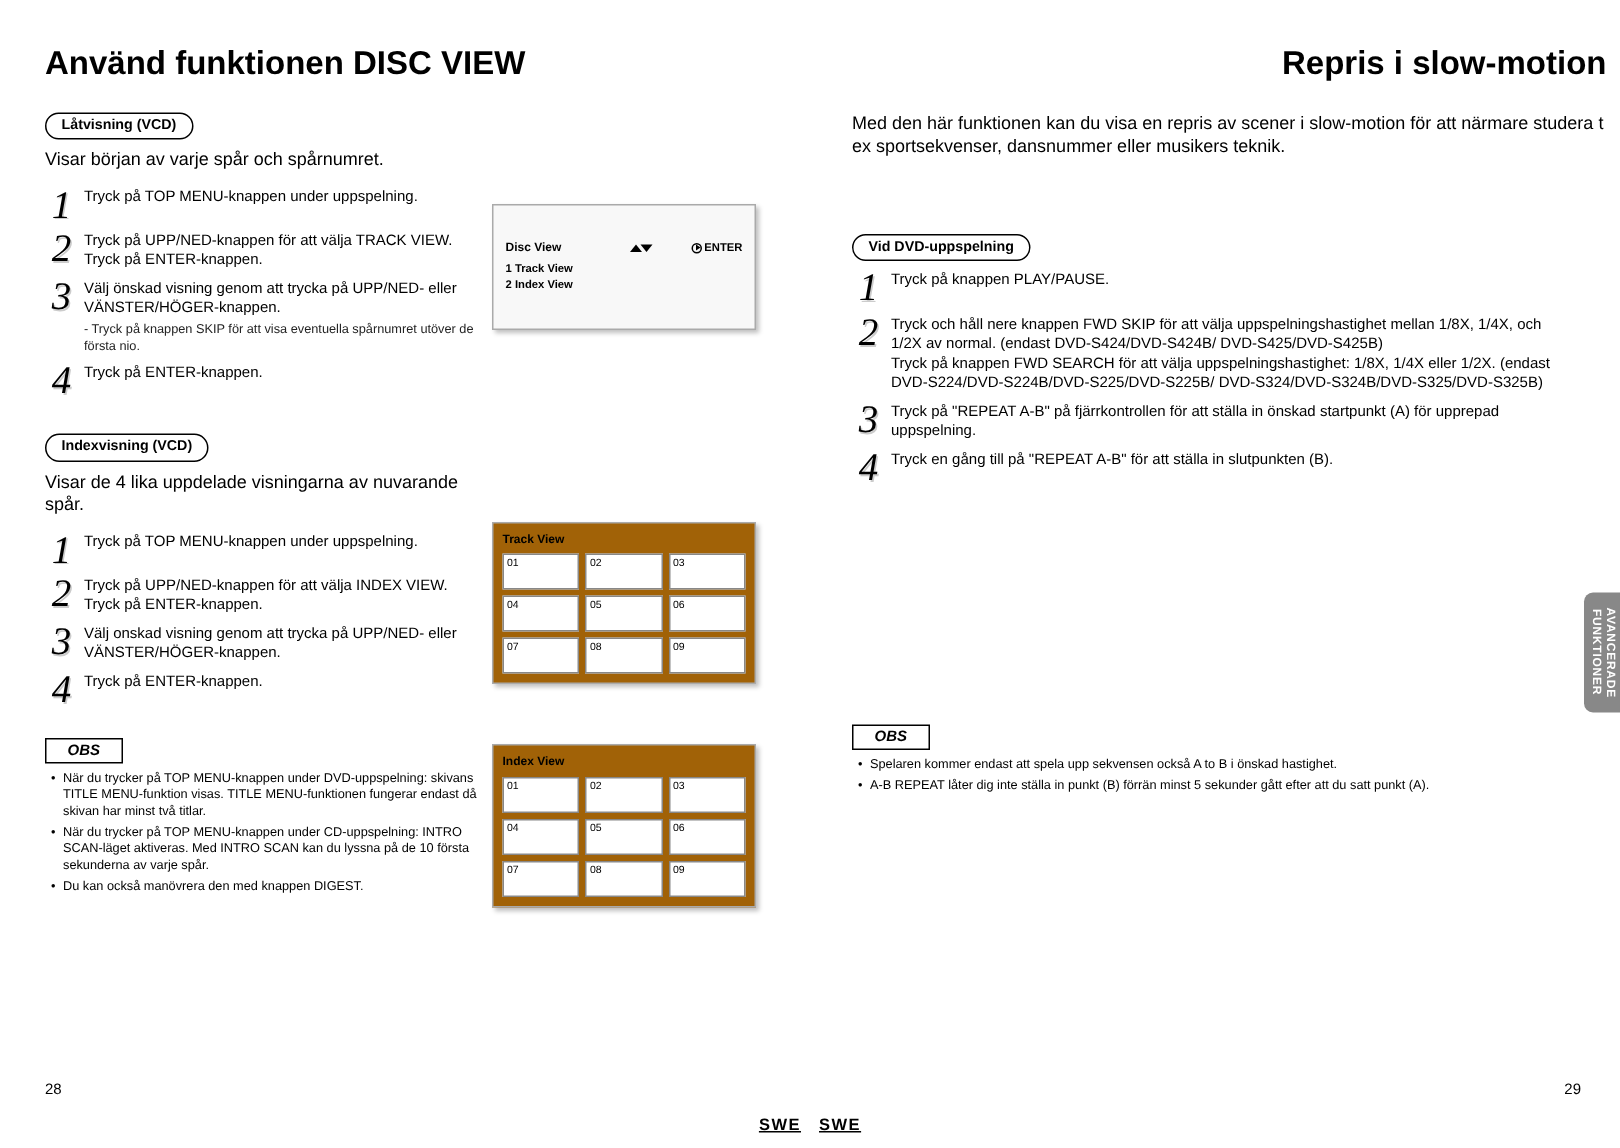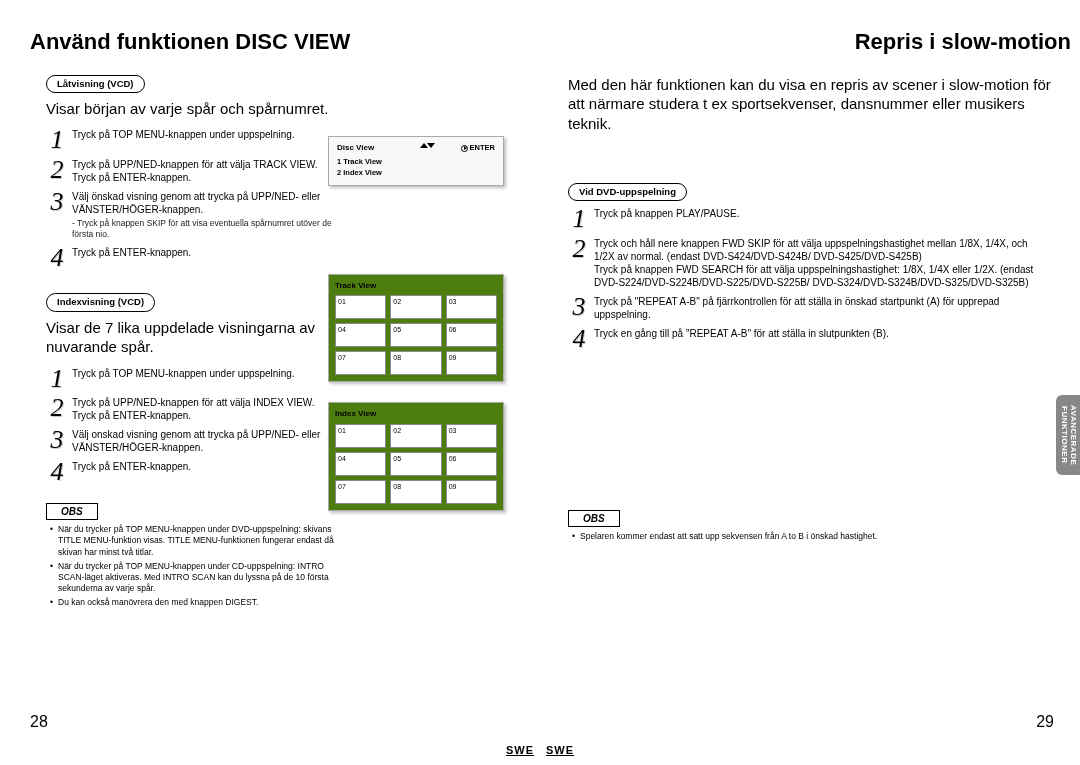--- a/index.html
+++ b/index.html
@@ -21,21 +21,21 @@
   .pill {
     display: inline-block;
     border: 1.5px solid #000;
     border-radius: 10px;
     padding: 2px 10px;
     font-size: 9.5px;
     font-weight: bold;
     margin-bottom: 6px;
     background: #fff;
   }
-  .intro { font-size: 15px; margin-bottom: 10px; }
+  .intro { font-size: 12px; margin-bottom: 10px; }
   .steps { }
   .step { display: flex; align-items: flex-start; margin-bottom: 6px; }
   .step-num {
     font-family: "Times New Roman", serif;
     font-style: italic;
     font-size: 26px;
     line-height: 0.9;
     width: 22px;
     text-align: center;
     flex-shrink: 0;
@@ -51,21 +51,21 @@
     padding: 1px 14px;
     font-style: italic;
     font-weight: bold;
     font-size: 10px;
     margin-top: 14px;
     margin-bottom: 4px;
   }
   ul.notes { list-style: none; padding-left: 4px; }
   ul.notes li { font-size: 8.5px; margin-bottom: 3px; position: relative; padding-left: 8px; }
   ul.notes li::before { content: "•"; position: absolute; left: 0; }
-  .page-number { position: absolute; bottom: 32px; font-size: 16px; }
+  .page-number { position: absolute; bottom: 32px; font-size: 10px; }
   .page .page-number.left { left: 30px; }
   .page-right .page-number.right-num { right: 26px; }
   .footer-label {
     position: absolute;
     bottom: 8px;
     font-weight: bold;
     font-size: 11px;
     letter-spacing: 1px;
     text-decoration: underline;
   }
@@ -90,27 +90,27 @@
   .fig-col {
     position: absolute;
     left: 328px;
     top: 136px;
     width: 176px;
   }
   .osd-panel {
     border: 1px solid #aaa;
     background: #f8f8f8;
     box-shadow: 2px 2px 3px rgba(0,0,0,0.25);
-    padding: 6px 8px;
+    padding: 23px 8px;
     font-size: 8px;
     margin-bottom: 28px;
   }
   .osd-title-row { display: flex; justify-content: space-between; align-items: center; margin-bottom: 4px; }
   .osd-title { font-weight: bold; }
-  .osd-icons { display: flex; gap: 26px; align-items: flex-start; font-size: 7.5px; }
+  .osd-icons { display: flex; gap: 26px; align-items: center; font-size: 7.5px; }
   .osd-icons .icon { display: inline-flex; align-items: center; gap: 2px; }
   .osd-icons .tri {
     width: 0; height: 0;
     border-left: 4px solid transparent;
     border-right: 4px solid transparent;
   }
   .osd-icons .tri-up { border-bottom: 5px solid #000; }
   .osd-icons .tri-down { border-top: 5px solid #000; margin-left:-3px;}
   .osd-icons .circ {
     width: 7px; height: 7px; border:1px solid #000; border-radius: 50%;
@@ -119,39 +119,40 @@
   }
   .osd-icons .circ::after{
     content:""; width:0;height:0;
     border-left:3px solid #000; border-top:2px solid transparent; border-bottom:2px solid transparent;
     position:absolute; left:2px;
   }
   .osd-list { list-style: none; }
   .osd-list li { font-size: 7.5px; font-weight: bold; margin-bottom:1px; }
   .grid-panel {
     border: 1px solid #aaa;
-    background: #4d7c0f;
+    background: #a16207;
     box-shadow: 2px 2px 3px rgba(0,0,0,0.25);
     padding: 6px;
     margin-bottom: 20px;
+    margin-top: 40px;
   }
   .grid-panel .panel-title { font-weight: bold; font-size: 8px; margin-bottom: 4px; }
   .grid3 {
     display: grid;
     grid-template-columns: repeat(3, 1fr);
     gap: 4px;
   }
   .cell {
     border: 1px solid #888;
     height: 24px;
     font-size: 7px;
     padding: 1px 2px;
     background: #fff;
   }
-  .left-col { width: 290px; margin-left: 16px; }
+  .left-col { width: 290px; }
 </style>
 </head>
 <body>
 
 <div class="spread">
 
   <div class="page">
     <h1 class="title">Använd funktionen DISC VIEW</h1>
 
     <div class="left-col">
@@ -176,21 +177,21 @@
         </div>
         <div class="step">
           <div class="step-num">4</div>
           <div class="step-text">Tryck på ENTER-knappen.</div>
         </div>
       </div>
 
       <div class="section-gap"></div>
 
       <div class="pill">Indexvisning (VCD)</div>
-      <p class="intro">Visar de 7 lika uppdelade visningarna av nuvarande spår.</p>
+      <p class="intro">Visar de 4 lika uppdelade visningarna av nuvarande spår.</p>
       <div class="steps">
         <div class="step">
           <div class="step-num">1</div>
           <div class="step-text">Tryck på TOP MENU-knappen under uppspelning.</div>
         </div>
         <div class="step">
           <div class="step-num">2</div>
           <div class="step-text">Tryck på UPP/NED-knappen för att välja INDEX VIEW. Tryck på ENTER-knappen.</div>
         </div>
         <div class="step">
@@ -293,21 +294,22 @@
       <div class="step">
         <div class="step-num">4</div>
         <div class="step-text">Tryck en gång till på "REPEAT A-B" för att ställa in slutpunkten (B).</div>
       </div>
     </div>
 
     <div style="height:140px"></div>
 
     <div class="obs-box">OBS</div>
     <ul class="notes">
-      <li>Spelaren kommer endast att satt upp sekvensen från A to B i önskad hastighet.</li>
+      <li>Spelaren kommer endast att spela upp sekvensen också A to B i önskad hastighet.</li>
+      <li>A-B REPEAT låter dig inte ställa in punkt (B) förrän minst 5 sekunder gått efter att du satt punkt (A).</li>
     </ul>
 
     <div class="side-tab" style="white-space:pre-line">AVANCERADE
 FUNKTIONER</div>
 
     <div class="page-number right-num">29</div>
     <div class="footer-label">SWE</div>
   </div>
 </div>
 

